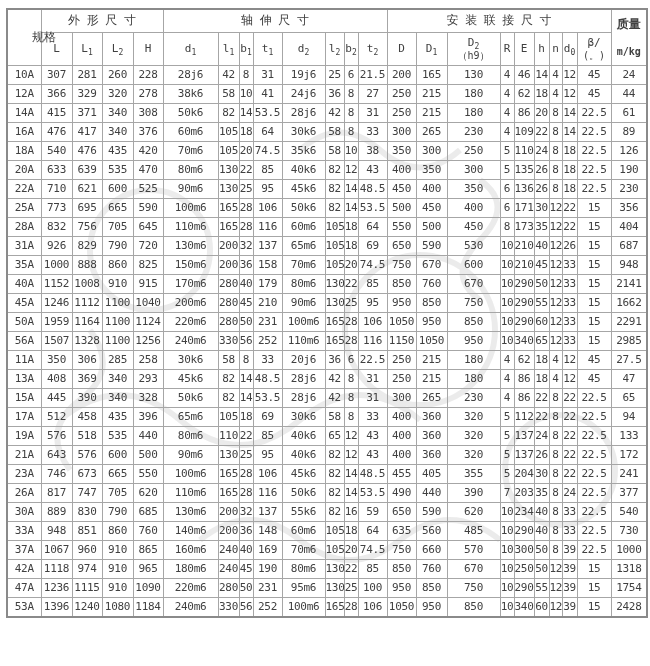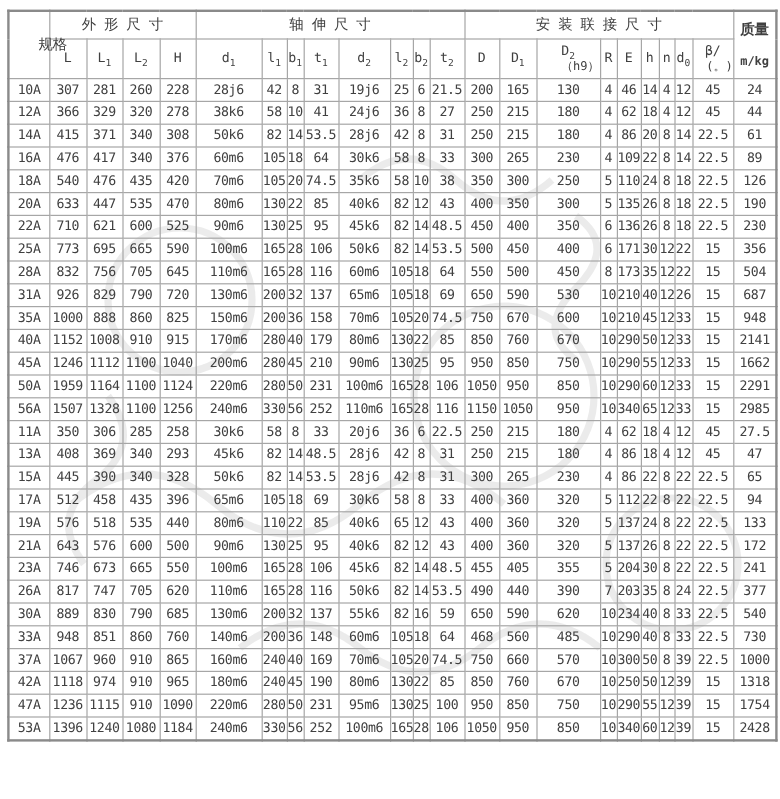--- a/index.html
+++ b/index.html
@@ -19,21 +19,21 @@
     text-align:center;vertical-align:middle;
     padding:0;margin:0;
     font-size:11px;font-weight:normal;
     white-space:nowrap;overflow:visible;
     line-height:1.1;
   }
   thead tr.h1 th{height:22px;font-family:"DejaVu Sans","Liberation Sans",sans-serif;font-size:12px;}
   thead tr.h1 th.grp{letter-spacing:0.55em;padding-left:0.55em;}
   thead tr.h2 th{height:32px;}
   thead th sub{font-size:8px;line-height:0;}
-  thead .l2{font-size:10px;margin-top:1px;text-align:right;}
+  thead .l2{font-size:10px;margin-top:1px;}
   th.spec-head{font-family:"DejaVu Sans","Liberation Sans",sans-serif;font-size:12px;padding-left:24px;}
   th.mass-head{font-family:"DejaVu Sans","Liberation Sans",sans-serif;font-size:11px;font-weight:bold;}
   th.mass-head .mkg{font-family:"DejaVu Sans Mono","Liberation Mono",monospace;font-size:10px;margin-top:14px;}
   tbody td{height:18px;letter-spacing:-0.3px;}
   .watermark{
     position:absolute;left:0;top:0;width:650px;height:666px;
     z-index:1;pointer-events:none;
   }
 </style>
 </head>
@@ -236,21 +236,21 @@
           <td>110</td>
           <td>24</td>
           <td>8</td>
           <td>18</td>
           <td>22.5</td>
           <td>126</td>
         </tr>
         <tr>
           <td>20A</td>
           <td>633</td>
-          <td>447</td>
+          <td>639</td>
           <td>535</td>
           <td>470</td>
           <td>80m6</td>
           <td>130</td>
           <td>22</td>
           <td>85</td>
           <td>40k6</td>
           <td>82</td>
           <td>12</td>
           <td>43</td>
@@ -331,21 +331,21 @@
           <td>64</td>
           <td>550</td>
           <td>500</td>
           <td>450</td>
           <td>8</td>
           <td>173</td>
           <td>35</td>
           <td>12</td>
           <td>22</td>
           <td>15</td>
-          <td>504</td>
+          <td>404</td>
         </tr>
         <tr>
           <td>31A</td>
           <td>926</td>
           <td>829</td>
           <td>790</td>
           <td>720</td>
           <td>130m6</td>
           <td>200</td>
           <td>32</td>
@@ -722,21 +722,21 @@
           <td>860</td>
           <td>760</td>
           <td>140m6</td>
           <td>200</td>
           <td>36</td>
           <td>148</td>
           <td>60m6</td>
           <td>105</td>
           <td>18</td>
           <td>64</td>
-          <td>468</td>
+          <td>635</td>
           <td>560</td>
           <td>485</td>
           <td>10</td>
           <td>290</td>
           <td>40</td>
           <td>8</td>
           <td>33</td>
           <td>22.5</td>
           <td>730</td>
         </tr>

